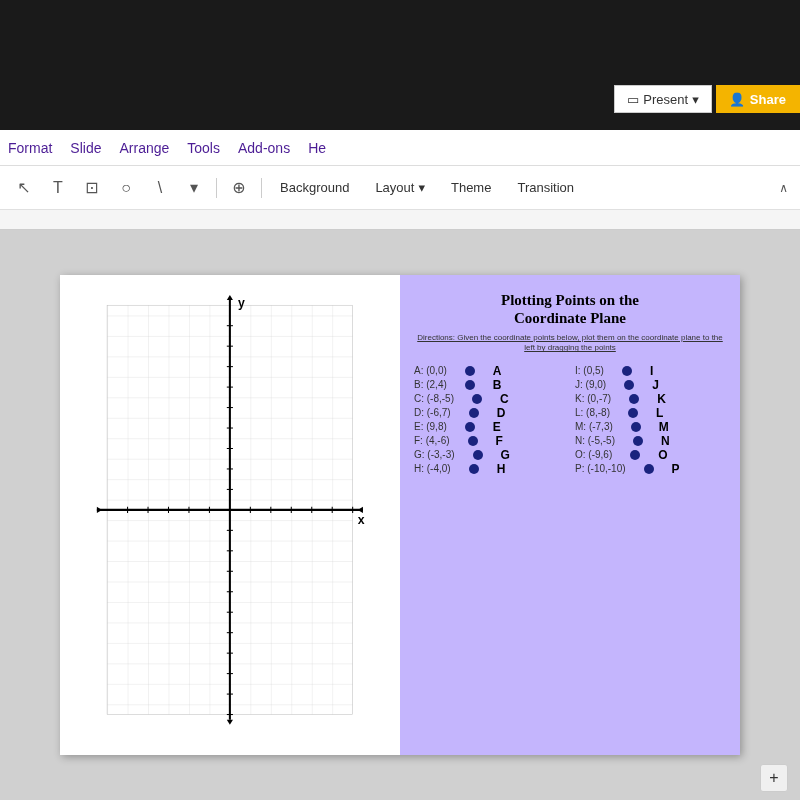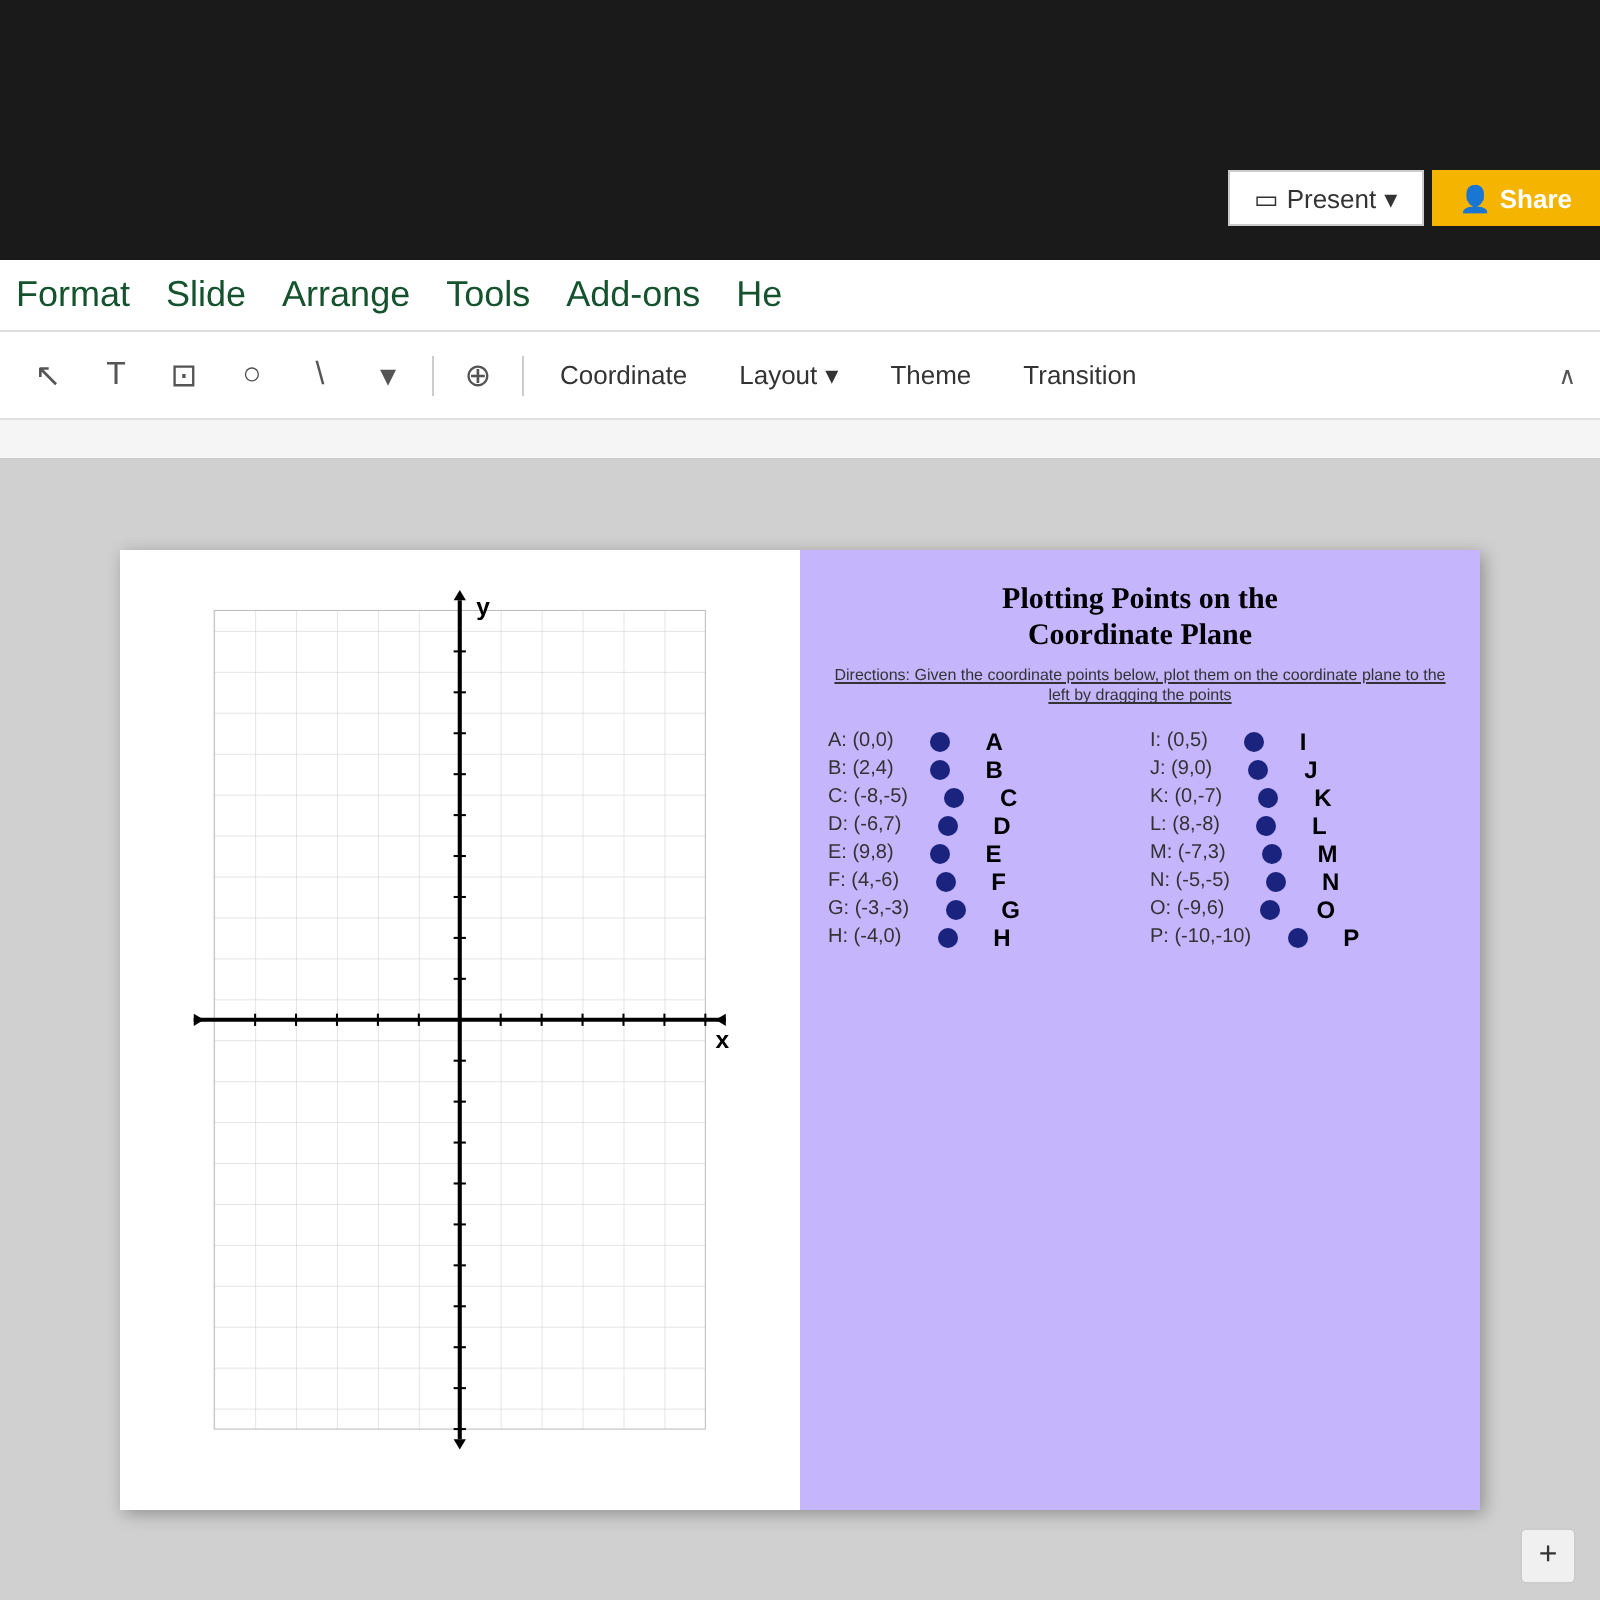--- a/index.html
+++ b/index.html
@@ -63,22 +63,22 @@
       height: 36px;
       background: #fff;
       display: flex;
       align-items: center;
       padding: 0 8px;
       gap: 18px;
       border-bottom: 1px solid #ddd;
     }
 
     .menu-item {
-      font-size: 18px;
-      color: #14532d;
+      font-size: 14px;
+      color: #4c1d95;
       cursor: pointer;
     }
 
     
     .toolbar {
       width: 100%;
       height: 44px;
       background: #fff;
       display: flex;
       align-items: center;
@@ -269,21 +269,21 @@
   <div class="toolbar-icon">↖</div>
   <div class="toolbar-icon">T</div>
   <div class="toolbar-icon">⊡</div>
   <div class="toolbar-icon">○</div>
   <div class="toolbar-icon">\</div>
   <div class="toolbar-icon">▾</div>
   <div class="toolbar-separator"></div>
   <div class="toolbar-icon">⊕</div>
   <div class="toolbar-separator"></div>
   <div class="toolbar-btn">
-    <span>Coordinate</span>
+    <span>Background</span>
   </div>
   <div class="toolbar-btn">
     <span>Layout</span>
     <span>▾</span>
   </div>
   <div class="toolbar-btn">
     <span>Theme</span>
   </div>
   <div class="toolbar-btn">
     <span>Transition</span>

